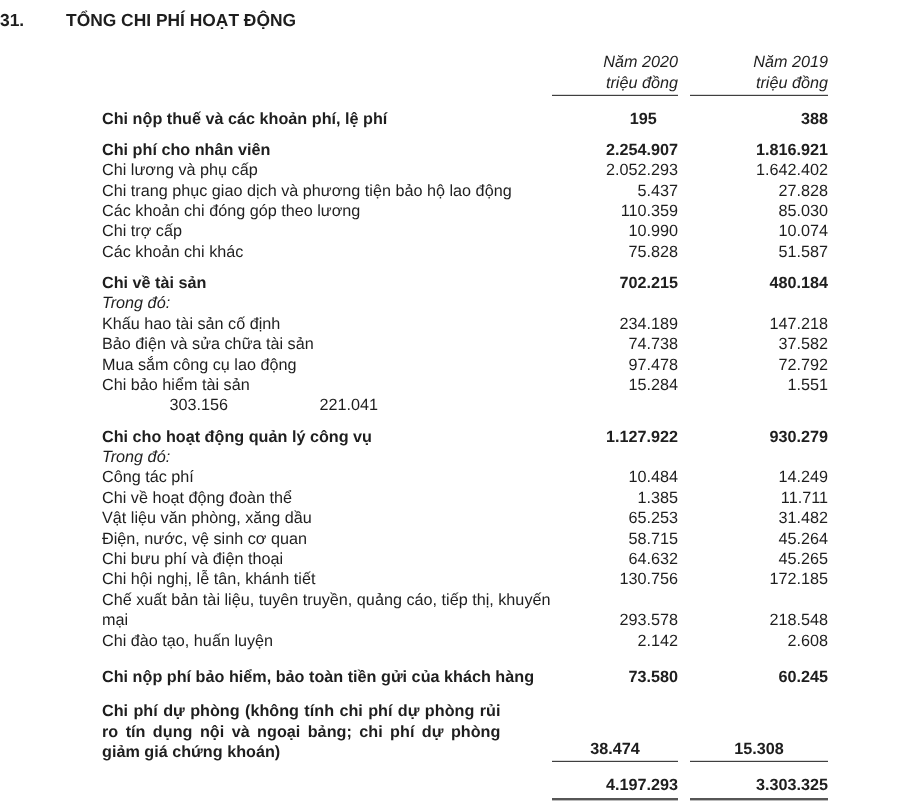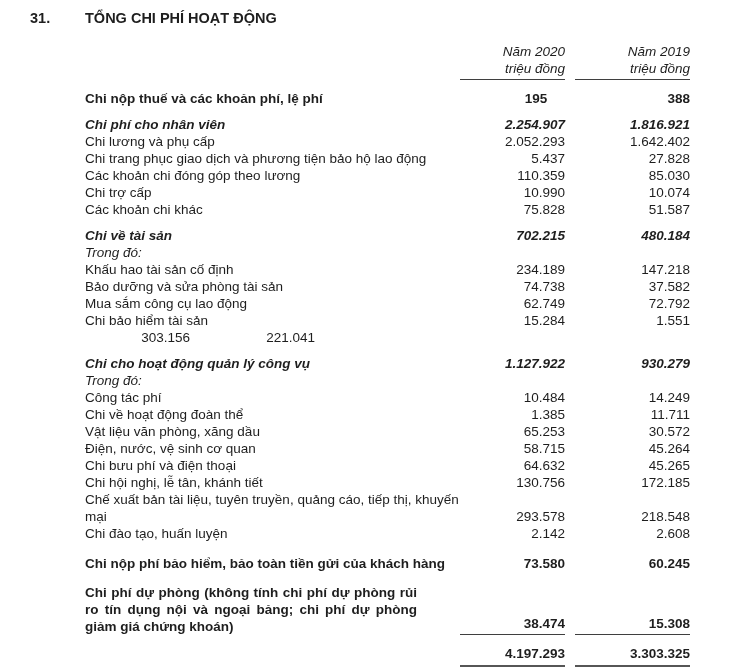--- a/index.html
+++ b/index.html
@@ -5,39 +5,39 @@
   html, body { margin: 0; padding: 0; background: #ffffff; }
   .page {
     width: 756px; height: 671px;
     box-sizing: border-box;
     background: #ffffff;
     font-family: "Liberation Sans", sans-serif;
     color: #1e1e1e;
     padding-top: 10px;
     overflow: hidden;
   }
-  .heading { display: flex; padding-left: 30px; font-weight: bold; font-size: 14.5px; line-height: 17px; }
+  .heading { display: flex; font-weight: bold; font-size: 14.5px; line-height: 17px; }
   .sec-num { width: 55px; }
   .table { margin-left: 85px; width: 605px; margin-top: 16px; font-size: 13.5px; }
   .row { display: flex; align-items: flex-end; line-height: 17px; }
   .label { width: 375px; }
   .num { width: 105px; text-align: right; }
   .num.c2 { width: 115px; margin-left: 10px; }
   .b { font-weight: bold; }
   .i { font-style: italic; }
-  .g  { margin-top: 9px; font-style: italic; }
+  .g  { margin-top: 9px; }
   .g2 { margin-top: 13px; }
   .g3 { margin-top: 12px; }
   .g4 { margin-top: 10px; }
   .first { margin-top: 10px; gap: 29px; }
   .header-row { margin-top: 0; }
   .colhead { font-style: italic; border-bottom: 1px solid #3f3f3f; padding-bottom: 2px; }
   .ch-line { display: block; }
   .prov-inner { width: 332px; text-align: justify; }
-  .ul  { border-bottom: 1px solid #3f3f3f; padding-bottom: 2px; }
+  .ul  { border-bottom: 1px solid #3f3f3f; padding-bottom: 2px; text-align: center; }
   .dbl { border-bottom: 2.5px solid #565656; padding-bottom: 3px; }
 </style>
 </head>
 <body>
 
 <div class="page">
 
   <div class="heading">
     <span class="sec-num">31.</span>
     <span>TỔNG CHI PHÍ HOẠT ĐỘNG</span>
@@ -103,27 +103,27 @@
       <div class="label">Trong đó:</div>
       <div class="num c1"></div>
       <div class="num c2"></div>
     </div>
     <div class="row">
       <div class="label">Khấu hao tài sản cố định</div>
       <div class="num c1">234.189</div>
       <div class="num c2">147.218</div>
     </div>
     <div class="row">
-      <div class="label">Bảo dưỡng và sửa phòng tài sản</div>
+      <div class="label">Bảo điện và sửa chữa tài sản</div>
       <div class="num c1">74.738</div>
       <div class="num c2">37.582</div>
     </div>
     <div class="row">
       <div class="label">Mua sắm công cụ lao động</div>
-      <div class="num c1">62.749</div>
+      <div class="num c1">97.478</div>
       <div class="num c2">72.792</div>
     </div>
     <div class="row">
       <div class="label">Chi bảo hiểm tài sản</div>
       <div class="num c1">15.284</div>
       <div class="num c2">1.551</div>
     </div>
     <div class="row">
       <div class="num c1">303.156</div>
       <div class="num c2">221.041</div>
@@ -145,21 +145,21 @@
       <div class="num c2">14.249</div>
     </div>
     <div class="row">
       <div class="label">Chi về hoạt động đoàn thể</div>
       <div class="num c1">1.385</div>
       <div class="num c2">11.711</div>
     </div>
     <div class="row">
       <div class="label">Vật liệu văn phòng, xăng dầu</div>
       <div class="num c1">65.253</div>
-      <div class="num c2">30.572</div>
+      <div class="num c2">31.482</div>
     </div>
     <div class="row">
       <div class="label">Điện, nước, vệ sinh cơ quan</div>
       <div class="num c1">58.715</div>
       <div class="num c2">45.264</div>
     </div>
     <div class="row">
       <div class="label">Chi bưu phí và điện thoại</div>
       <div class="num c1">64.632</div>
       <div class="num c2">45.265</div>

